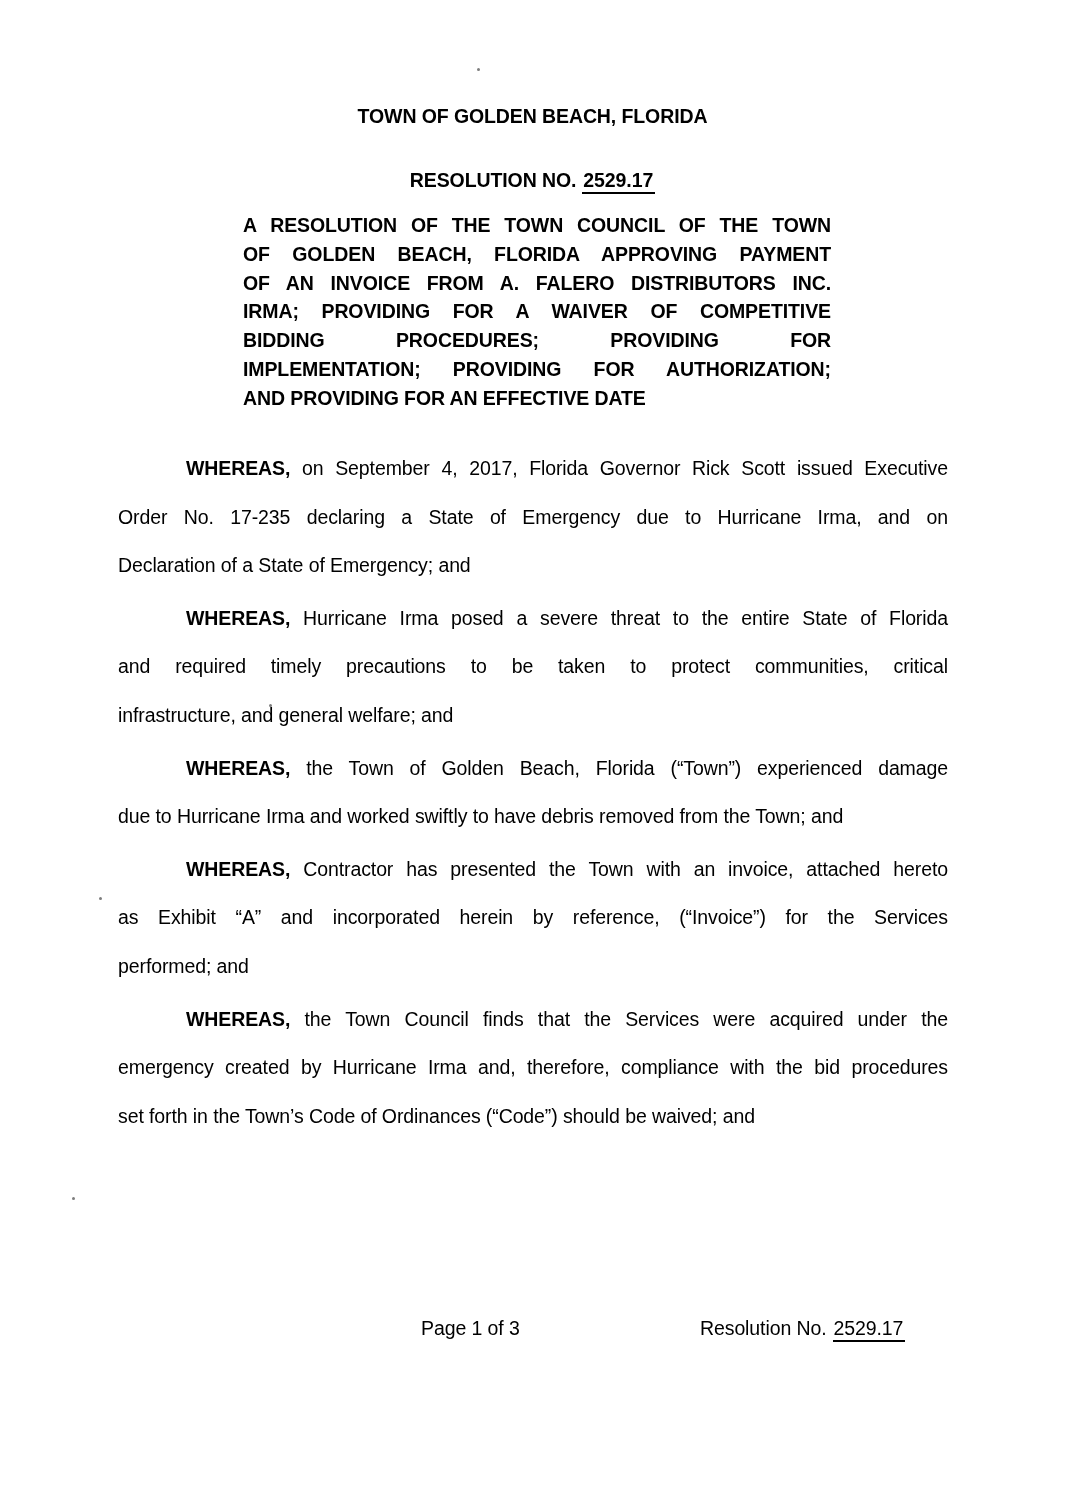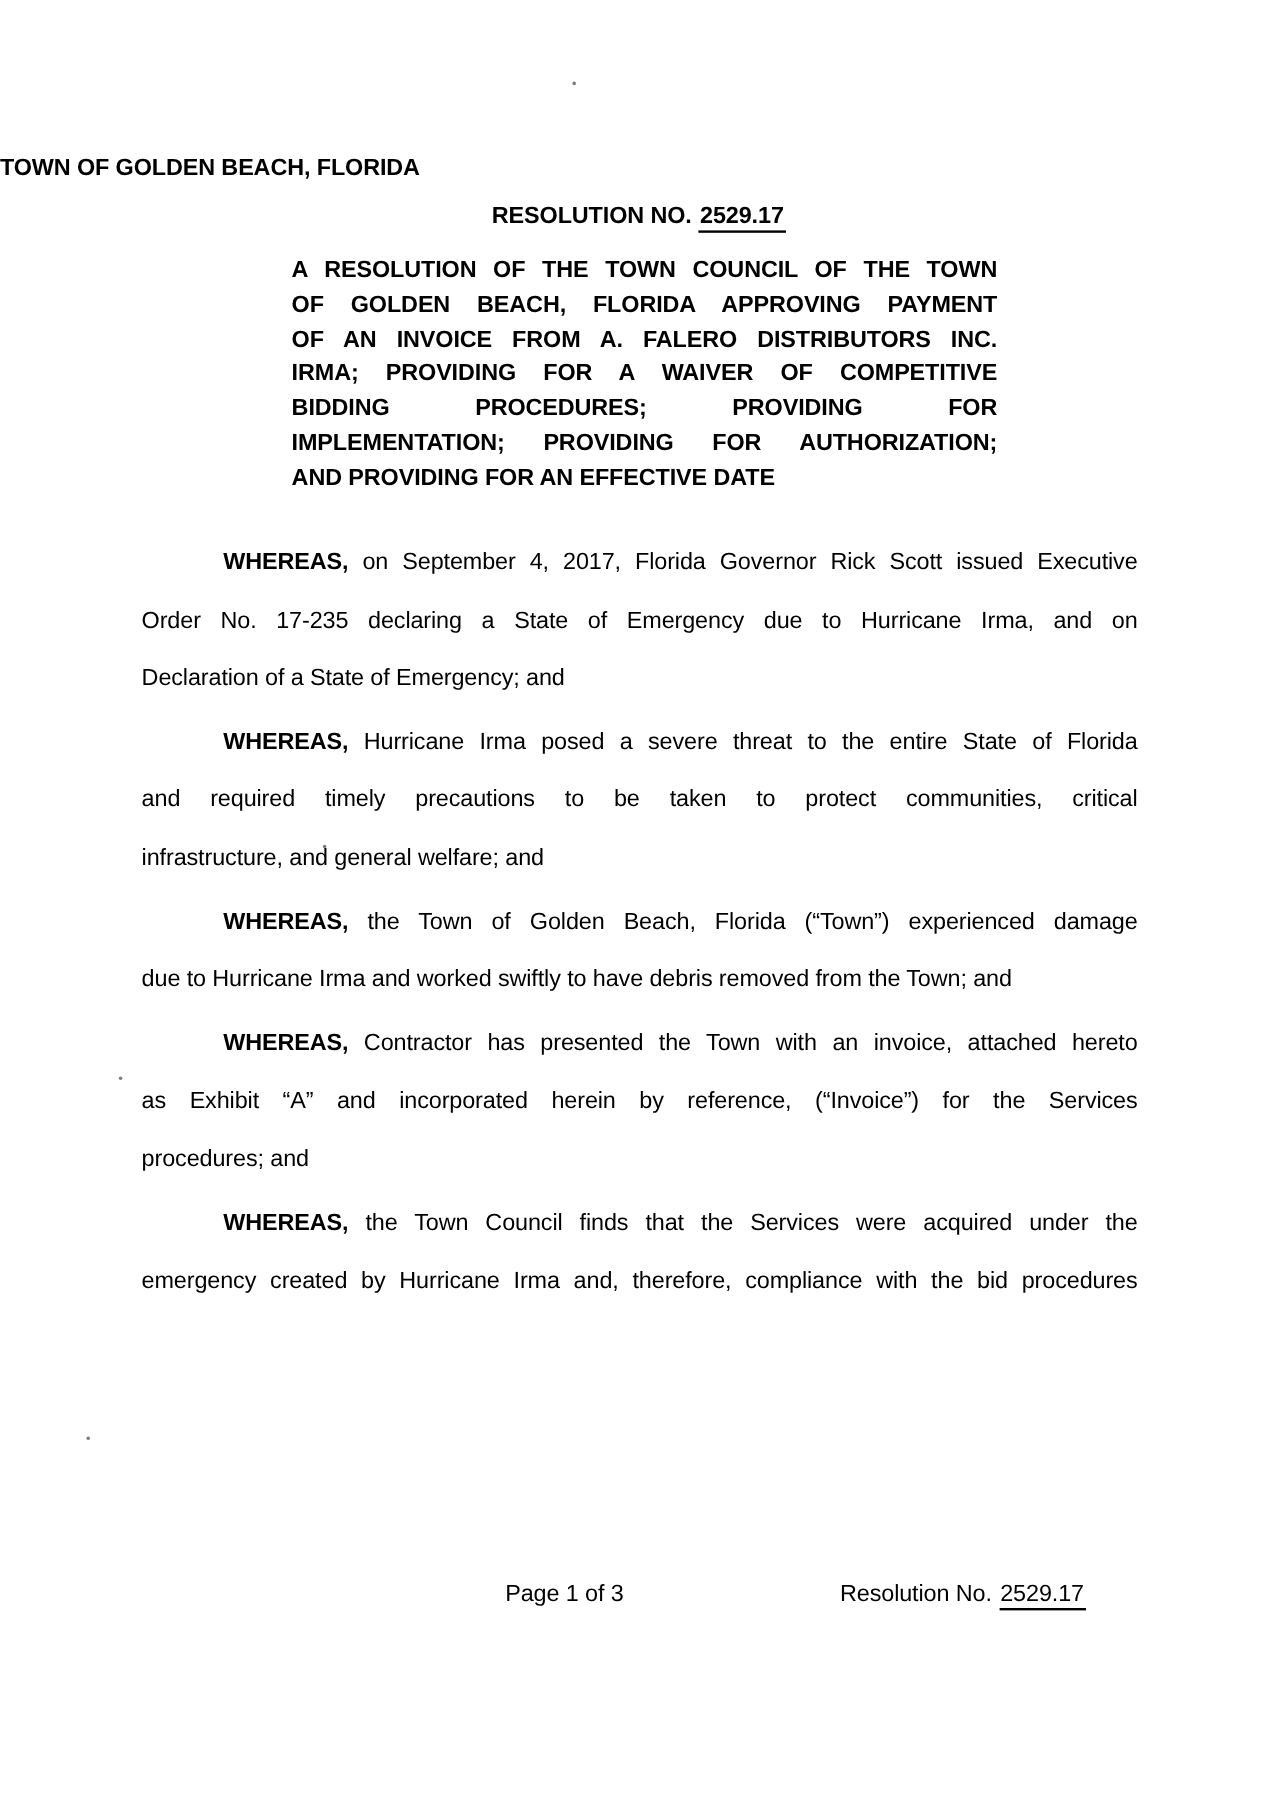--- a/index.html
+++ b/index.html
@@ -14,23 +14,24 @@
     margin: 0 auto;
     background: #ffffff;
     color: #000000;
     font-family: "Liberation Sans", "DejaVu Sans", sans-serif;
     font-size: 19.5px;
     letter-spacing: -0.1px;
     overflow: hidden;
   }
   .doc-title {
     position: absolute;
-    top: 128px;
+    top: 104px;
     left: 0;
     width: 100%;
+    text-align: center;
     font-weight: bold;
     line-height: 24px;
     white-space: nowrap;
   }
   .res-line {
     position: absolute;
     top: 168px;
     left: 0;
     width: 100%;
     text-align: center;
@@ -140,26 +141,27 @@
 
     <div class="para">
       <div class="line first"><span class="lead">WHEREAS,</span><span> the Town of Golden Beach, Florida (“Town”) experienced damage</span></div>
       <div class="line last">due to Hurricane Irma and worked swiftly to have debris removed from the Town; and</div>
     </div>
 
 
     <div class="para">
       <div class="line first"><span class="lead">WHEREAS,</span><span> Contractor has presented the Town with an invoice, attached hereto</span></div>
       <div class="line">as Exhibit “A” and incorporated herein by reference, (“Invoice”) for the Services</div>
-      <div class="line last">procedures; and</div>
+      <div class="line last">performed; and</div>
     </div>
 
     <div class="para">
       <div class="line first"><span class="lead">WHEREAS,</span><span> the Town Council finds that the Services were acquired under the</span></div>
       <div class="line">emergency created by Hurricane Irma and, therefore, compliance with the bid procedures</div>
+      <div class="line last">set forth in the Town’s Code of Ordinances (“Code”) should be waived; and</div>
     </div>
 
   </div>
 
   <div class="footer-pagenum">Page 1 of 3</div>
 
   <div class="footer-resno">
     <span>Resolution No.</span><span class="underlined num-gap">2529.17</span>
   </div>
 

